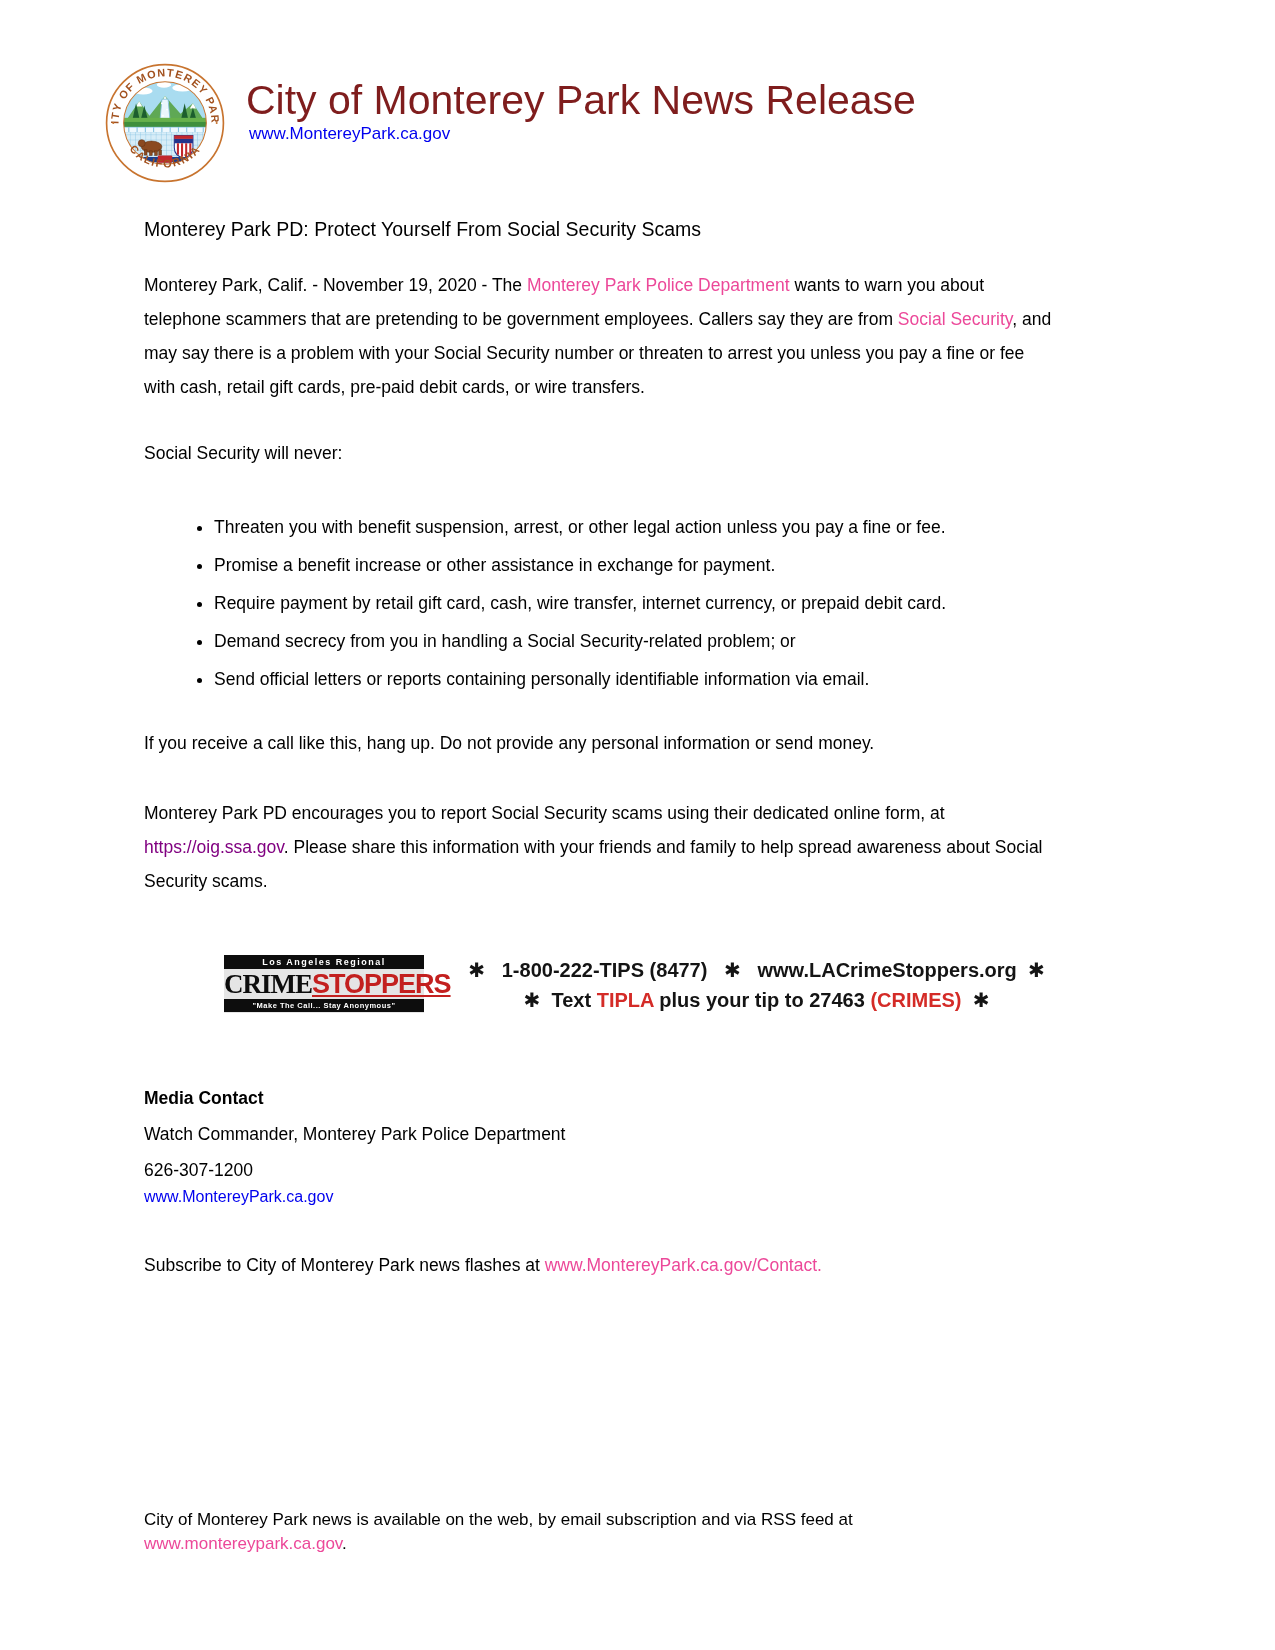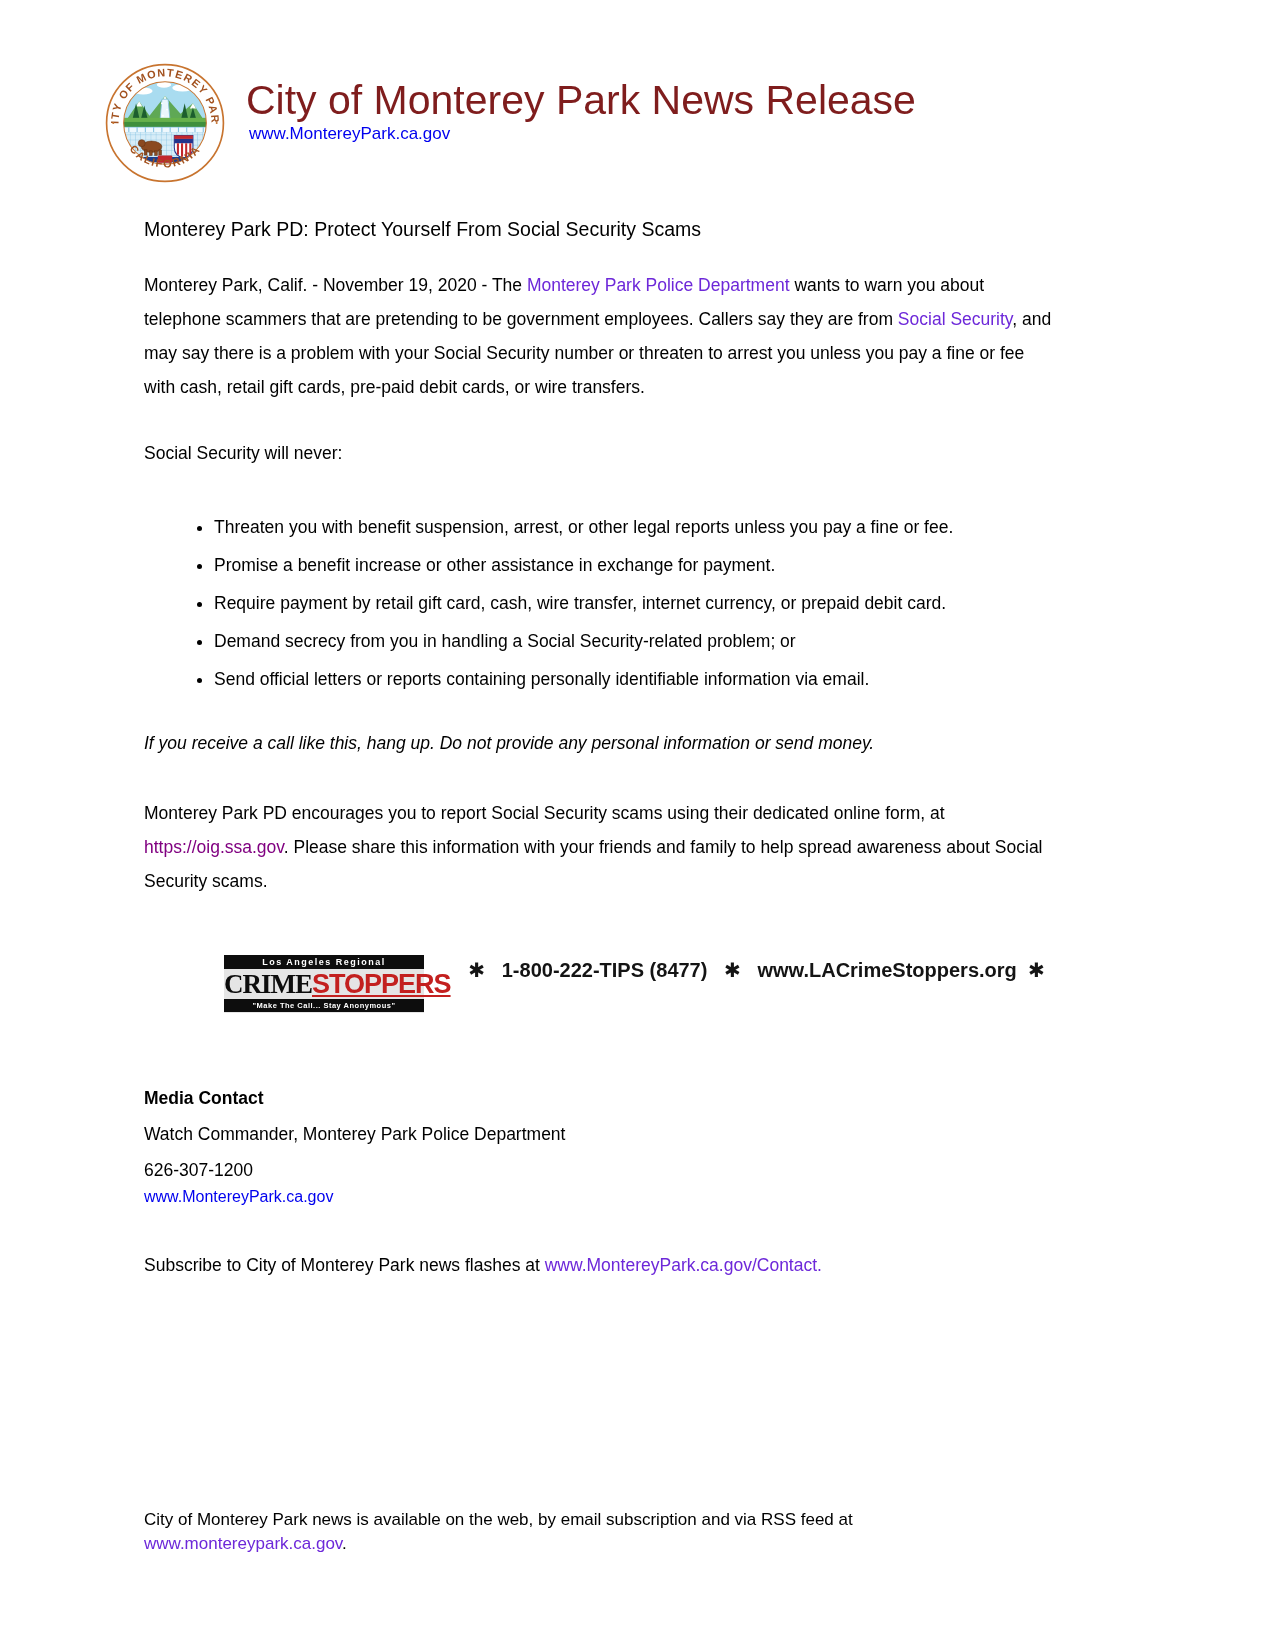--- a/index.html
+++ b/index.html
@@ -19,25 +19,25 @@
   .doc-site { font-size: 17px; color: #0000EE; margin-top: 3px; margin-left: 3px; }
 
   
   .content { position: absolute; left: 144px; top: 218px; width: 908px; }
   .headline { font-size: 19.5px; font-weight: 400; line-height: 23px; margin-bottom: 27px; }
   p.body-text { font-size: 17.5px; line-height: 34px; }
   .intro { margin-bottom: 32px; }
   .never-lead { margin-bottom: 38px; }
   ul.never-list { list-style: disc; padding-left: 70px; margin-bottom: 28px; }
   ul.never-list li { font-size: 17.5px; line-height: 38px; }
-  .hangup { margin-bottom: 36px; font-style: italic; }
+  .hangup { margin-bottom: 36px; }
   .report { margin-bottom: 57px; }
 
   a { text-decoration: none; cursor: pointer; }
-  .seg-link { color: #6d28d9; }
+  .seg-link { color: #ec4899; }
   .seg-visited { color: #800080; }
   .seg-red { color: #D42B27; }
 
   
   .banner { position: relative; height: 58px; margin-bottom: 67px; }
   .cs-logo { position: absolute; left: 80px; top: 0; width: 200px; height: 58px; background: #e5e5e5; }
   .cs-bar { background: #0d0d0d; color: #fff; text-align: center; overflow: hidden; }
   .cs-bar-top { height: 14px; font-size: 9px; font-weight: 700; letter-spacing: 1.5px; line-height: 14px; }
   .cs-mid { height: 30px; text-align: center; font-weight: 700; font-size: 27px; line-height: 30px; letter-spacing: -1px; white-space: nowrap; }
   .cs-mid .black { color: #0d0d0d; font-family: Liberation Serif, serif; }
@@ -137,39 +137,40 @@
   </div>
 
   <div class="content">
     <div class="headline">Monterey Park PD: Protect Yourself From Social Security Scams</div>
 
     <p class="body-text intro"><span>Monterey Park, Calif. - November 19, 2020 - The </span><a class="seg-link">Monterey Park Police Department</a><span> wants to warn you about telephone scammers that are pretending to be government employees. Callers say they are from </span><a class="seg-link">Social Security</a><span>, and may say there is a problem with your Social Security number or threaten to arrest you unless you pay a fine or fee with cash, retail gift cards, pre-paid debit cards, or wire transfers.</span></p>
 
     <p class="body-text never-lead">Social Security will never:</p>
 
     <ul class="never-list">
-      <li>Threaten you with benefit suspension, arrest, or other legal reports unless you pay a fine or fee.</li>
+      <li>Threaten you with benefit suspension, arrest, or other legal action unless you pay a fine or fee.</li>
       <li>Promise a benefit increase or other assistance in exchange for payment.</li>
       <li>Require payment by retail gift card, cash, wire transfer, internet currency, or prepaid debit card.</li>
       <li>Demand secrecy from you in handling a Social Security-related problem; or</li>
       <li>Send official letters or reports containing personally identifiable information via email.</li>
     </ul>
 
     <p class="body-text hangup">If you receive a call like this, hang up. Do not provide any personal information or send money.</p>
 
     <p class="body-text report"><span>Monterey Park PD encourages you to report Social Security scams using their dedicated online form, at </span><a class="seg-visited">https://oig.ssa.gov</a><span>. Please share this information with your friends and family to help spread awareness about Social Security scams.</span></p>
 
     <div class="banner">
       <div class="cs-logo">
         <div class="cs-bar cs-bar-top">Los Angeles Regional</div>
         <div class="cs-mid"><span class="black">CRIME</span><span class="red">STOPPERS</span></div>
         <div class="cs-bar cs-bar-bottom">"Make The Call... Stay Anonymous"</div>
       </div>
       <div class="cs-lines">
         <div class="cs-line"><span>✱&nbsp;&nbsp; 1-800-222-TIPS (8477) &nbsp;&nbsp;✱&nbsp;&nbsp; www.LACrimeStoppers.org &nbsp;✱</span></div>
+        <div class="cs-line"><span>✱ &nbsp;Text </span><span class="seg-red">TIPLA</span><span> plus your tip to 27463 </span><span class="seg-red">(CRIMES)</span><span> &nbsp;✱</span></div>
       </div>
     </div>
 
     <div class="contact">
       <div class="contact-heading">Media Contact</div>
       <div>Watch Commander, Monterey Park Police Department</div>
       <div>626-307-1200</div>
       <a class="contact-site">www.MontereyPark.ca.gov</a>
     </div>
 

